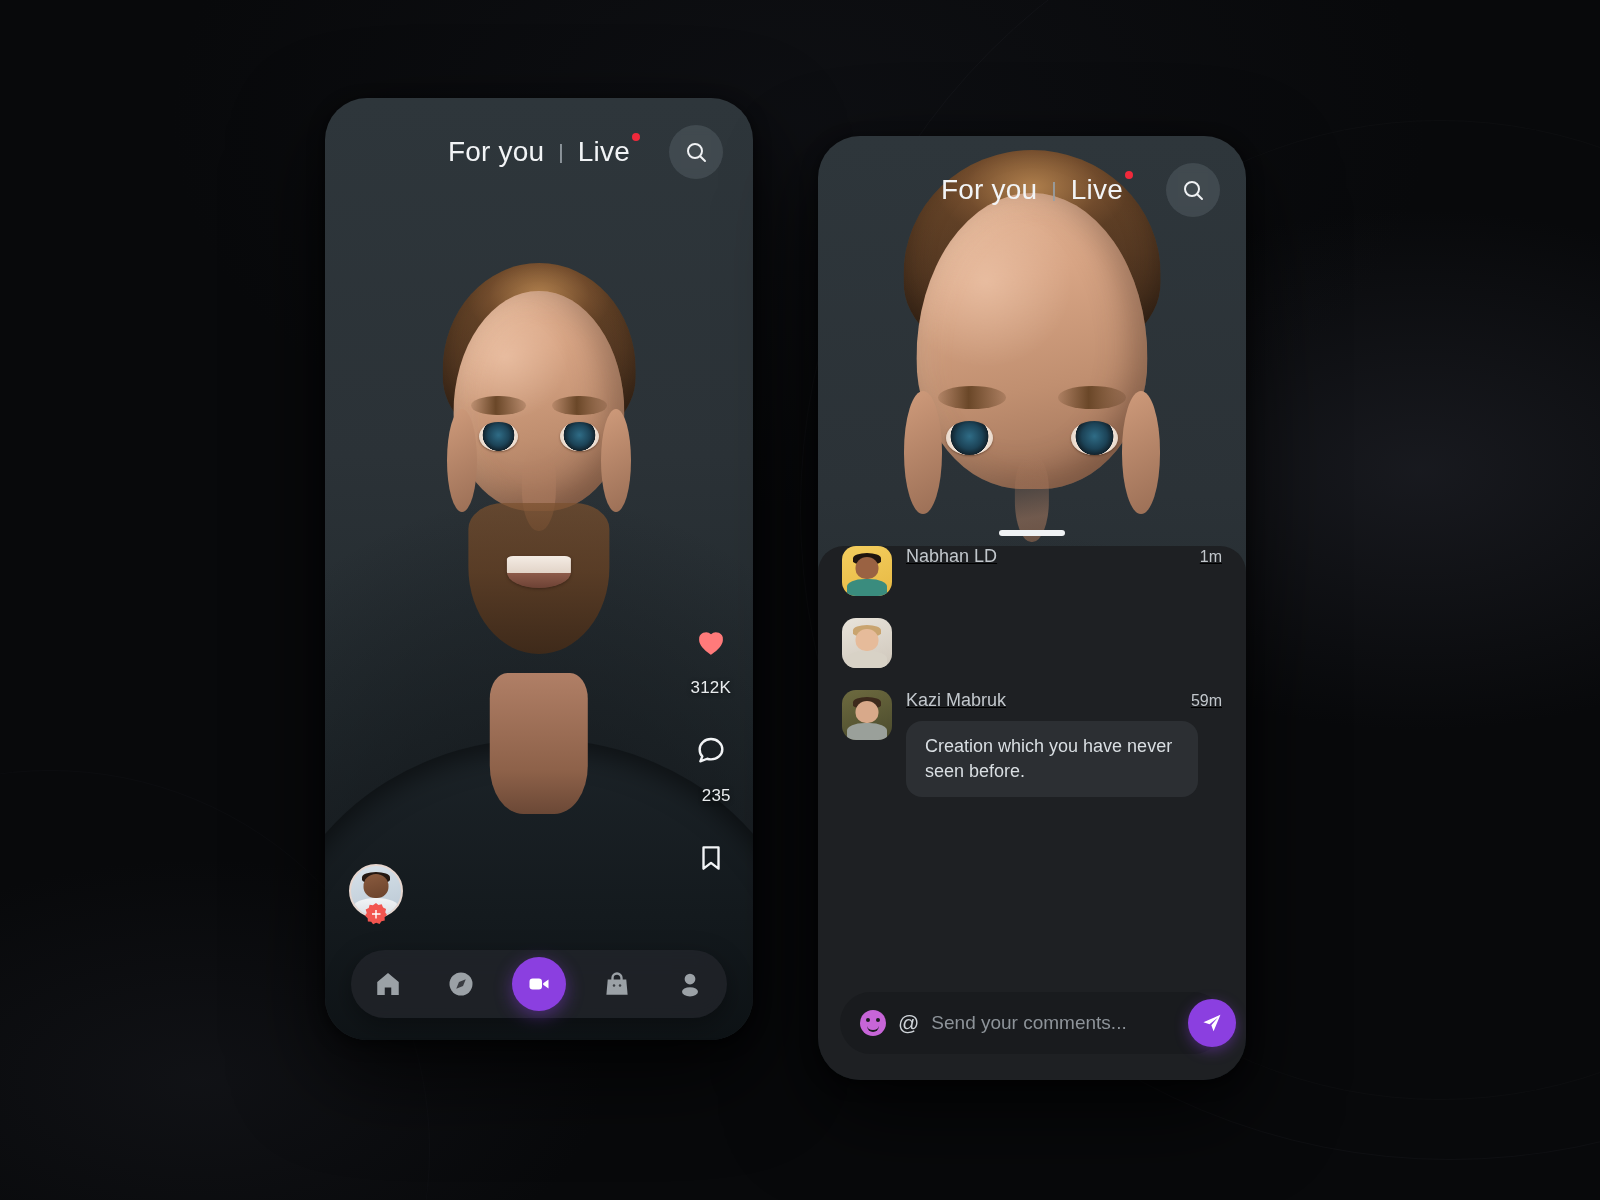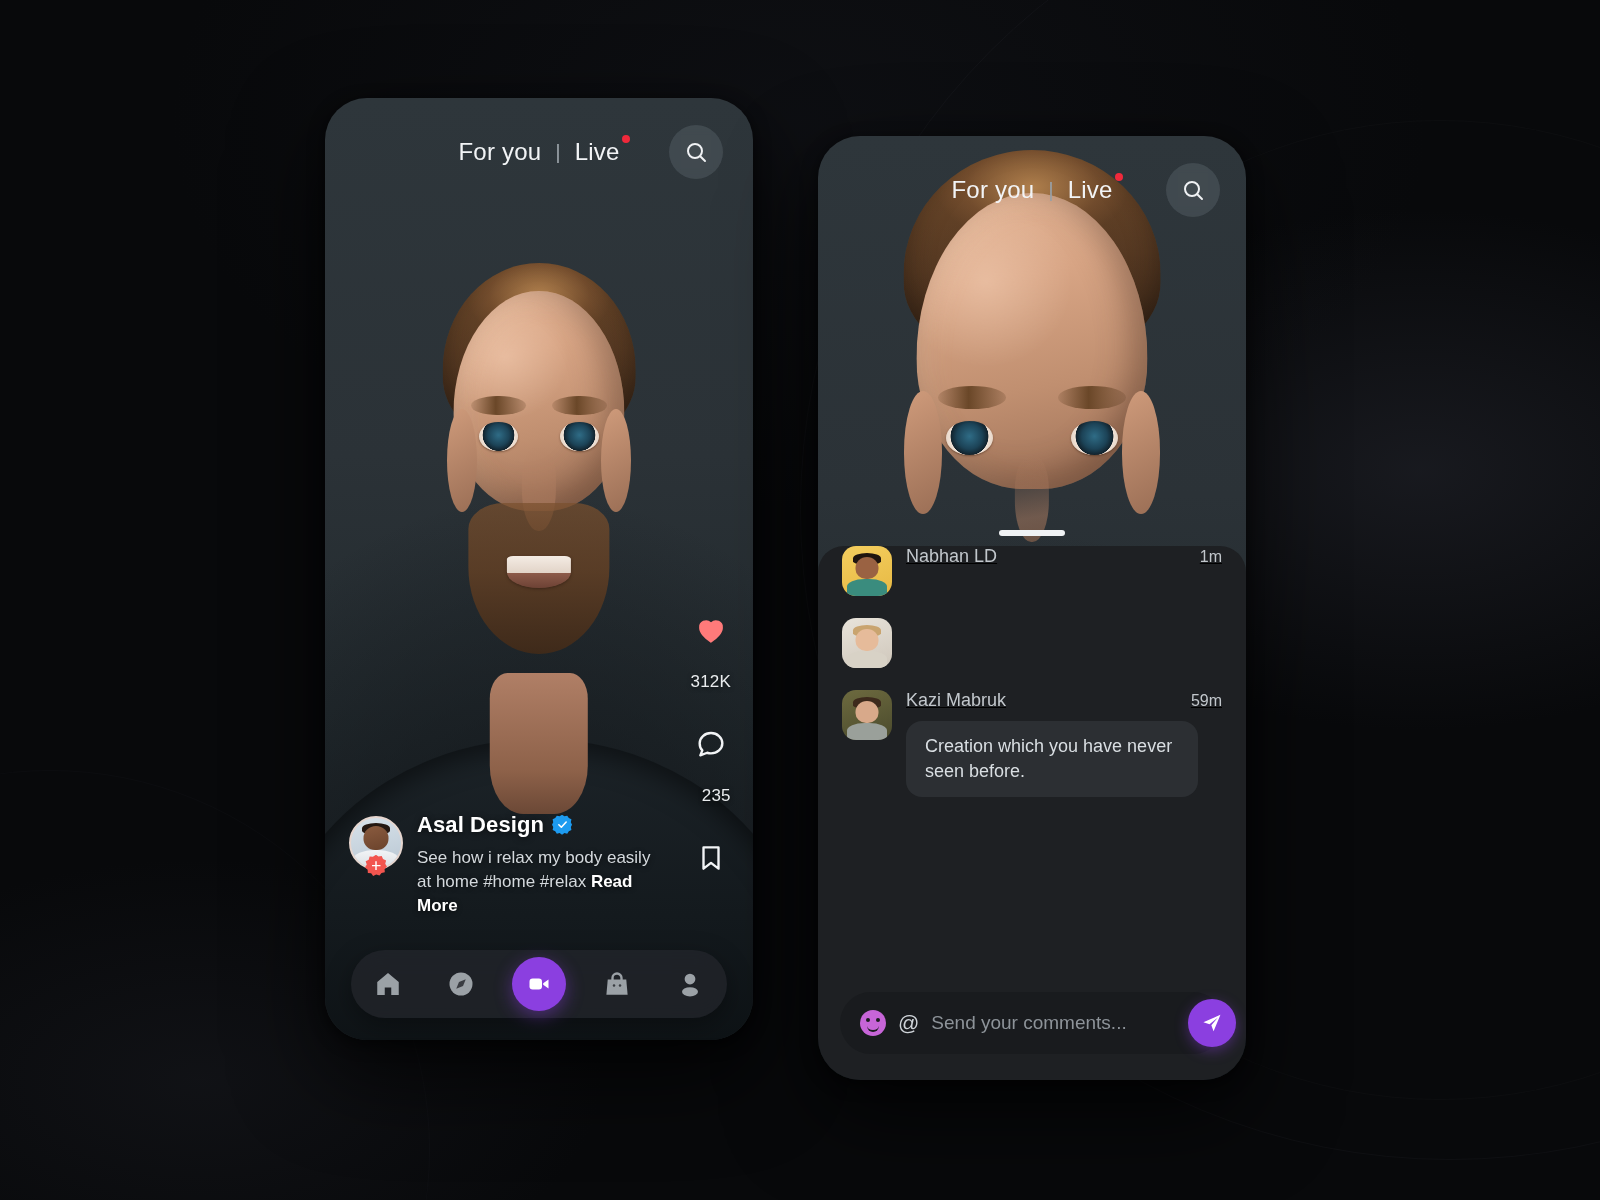--- a/index.html
+++ b/index.html
@@ -135,21 +135,21 @@
   #phone2 .p-nose  { top:34%; }
 
   
   .topbar {
     position:absolute; left:0; right:0; top:0;
     height:108px; display:flex; align-items:center; justify-content:center;
     z-index:8;
   }
   .tabs { display:flex; align-items:center; gap:14px; color:#fff; }
   .tab {
-    font-size:24px; letter-spacing:0.2px; color:#f2f4f6;
+    font-size:28px; letter-spacing:0.2px; color:#f2f4f6;
     position:relative; cursor:pointer; font-weight:400;
   }
   .tab-sep { color:#98a0a6; font-size:21px; font-weight:300; }
   .live-dot {
     position:absolute; top:-3px; right:-10px;
     width:8px; height:8px; border-radius:50%;
     background:#f0293b;
   }
   .search-btn {
     position:absolute; right:30px; top:50%; transform:translateY(-50%);
@@ -163,21 +163,21 @@
 
   
   .rail {
     position:absolute; right:22px; bottom:162px;
     display:flex; flex-direction:column; align-items:center; gap:10px; z-index:7;
   }
   .rail-item { display:flex; flex-direction:column; align-items:center; cursor:pointer; }
   .rail-item + .rail-item { margin-top:22px;align-items:flex-end; }
   .rail-icon { width:40px; height:40px; display:flex; align-items:center; justify-content:center; }
   .rail-count {
-    margin-top:22px; font-size:17px; color:#e9ecee; letter-spacing:0.2px;
+    margin-top:16px; font-size:17px; color:#e9ecee; letter-spacing:0.2px;
     text-shadow:0 1px 4px rgba(0,0,0,0.6);
   }
 
   
   .creator {
     position:absolute; left:24px; right:96px; bottom:122px; z-index:7;
     display:flex; align-items:flex-start; gap:14px;
   }
   .avatar-wrap { position:relative; flex:0 0 auto; width:54px; height:54px; margin-top:4px; }
   .avatar {
@@ -414,34 +414,20 @@
 
     <div class="creator">
       <div class="avatar-wrap">
         <div class="avatar">
           <div class="av-body"></div>
           <div class="av-hair"></div>
           <div class="av-face"></div>
         </div>
         <div class="av-badge"></div>
       </div>
-      <div class="creator-text">
-        <div class="creator-name-row">
-          <span class="creator-name">Asal Design</span>
-          <span class="verified">
-            <svg viewBox="0 0 24 24" fill="none" stroke="#fff" stroke-width="3.4" stroke-linecap="round" stroke-linejoin="round">
-              <polyline points="4,12.5 9.5,18 20,6.5"></polyline>
-            </svg>
-          </span>
-        </div>
-        <div class="creator-caption">
-          <span>See how i relax my body easily at home #home #relax</span>
-          <span class="read-more">Read More</span>
-        </div>
-      </div>
     </div>
 
     <div class="bottomnav">
       <div class="nav-item">
         <svg viewBox="0 0 24 24" fill="#9ba1a6">
           <path d="M12 3.2 3.4 10.3v10.5h6V14.8h5.2v6h6V10.3z"></path>
         </svg>
       </div>
       <div class="nav-item">
         <svg viewBox="0 0 24 24">

